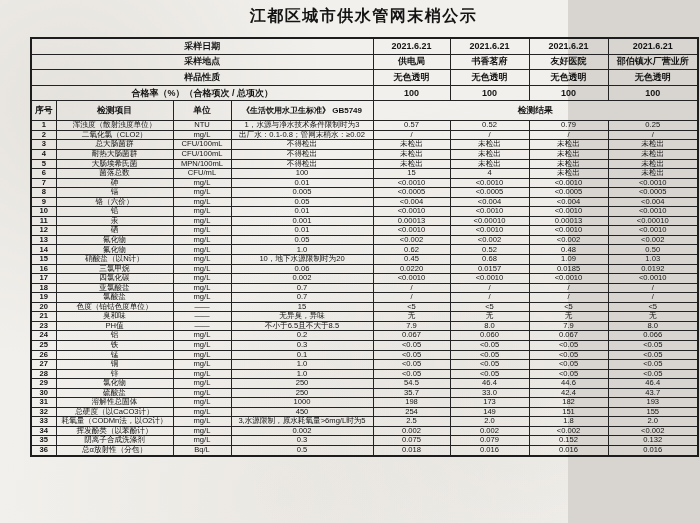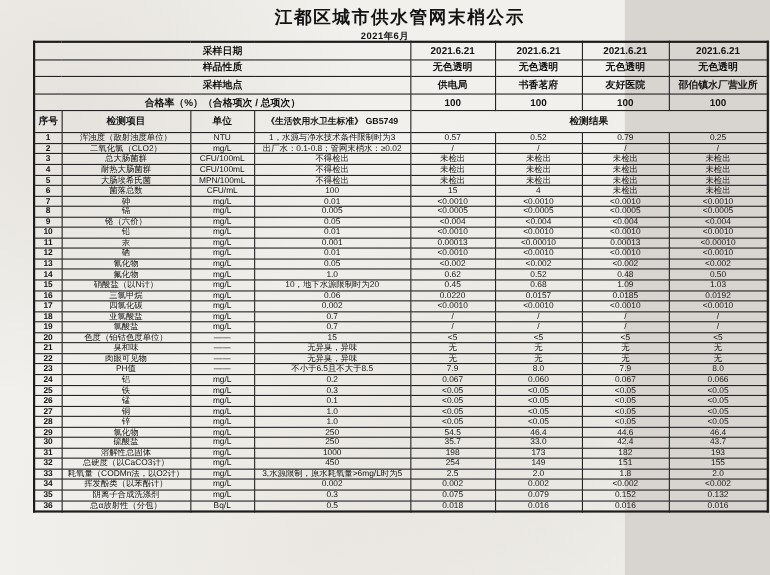--- a/index.html
+++ b/index.html
@@ -41,21 +41,20 @@
   tr.datarow td{height:8.55px;font-size:7.6px;line-height:8.5px;font-weight:500;}
   td.c-item{text-align:left;padding-left:3px;font-weight:600;}
   td.c-std{font-size:7.3px;}
   tr.datarow td.c-idx{font-weight:600;}
 </style>
 </head>
 <body>
 
 <div class="page">
   <div class="doc-title">江都区城市供水管网末梢公示</div>
-  <div class="doc-subtitle">2021年6月</div>
 
   <table class="wq">
     <colgroup>
       <col style="width:25px">
         <col style="width:117px">
         <col style="width:58px">
         <col style="width:142px">
       <col style="width:77px">
         <col style="width:79px">
         <col style="width:79px">
@@ -63,32 +62,32 @@
     </colgroup>
     <tbody>
       <tr class="meta">
         <td colspan="4">采样日期</td>
         <td>2021.6.21</td>
         <td>2021.6.21</td>
         <td>2021.6.21</td>
         <td>2021.6.21</td>
       </tr>
       <tr class="meta">
+        <td colspan="4">采样地点</td>
+        <td>供电局</td>
+        <td>书香茗府</td>
+        <td>友好医院</td>
+        <td>邵伯镇水厂营业所</td>
+      </tr>
+      <tr class="meta">
         <td colspan="4">样品性质</td>
         <td>无色透明</td>
         <td>无色透明</td>
         <td>无色透明</td>
         <td>无色透明</td>
-      </tr>
-      <tr class="meta">
-        <td colspan="4">采样地点</td>
-        <td>供电局</td>
-        <td>书香茗府</td>
-        <td>友好医院</td>
-        <td>邵伯镇水厂营业所</td>
       </tr>
       <tr class="meta">
         <td colspan="4">合格率（%）（合格项次 / 总项次）</td>
         <td>100</td>
         <td>100</td>
         <td>100</td>
         <td>100</td>
       </tr>
       <tr class="colhead">
         <td>序号</td>
@@ -303,30 +302,20 @@
           <td class="c-idx">21</td>
           <td class="c-item">臭和味</td>
           <td class="c-unit">——</td>
           <td class="c-std">无异臭，异味</td>
           <td class="c-val">无</td>
           <td class="c-val">无</td>
           <td class="c-val">无</td>
           <td class="c-val">无</td>
         </tr>
         <tr class="datarow">
-          <td class="c-idx">22</td>
-          <td class="c-item">肉眼可见物</td>
-          <td class="c-unit">——</td>
-          <td class="c-std">无异臭，异味</td>
-          <td class="c-val">无</td>
-          <td class="c-val">无</td>
-          <td class="c-val">无</td>
-          <td class="c-val">无</td>
-        </tr>
-        <tr class="datarow">
           <td class="c-idx">23</td>
           <td class="c-item">PH值</td>
           <td class="c-unit">——</td>
           <td class="c-std">不小于6.5且不大于8.5</td>
           <td class="c-val">7.9</td>
           <td class="c-val">8.0</td>
           <td class="c-val">7.9</td>
           <td class="c-val">8.0</td>
         </tr>
         <tr class="datarow">

